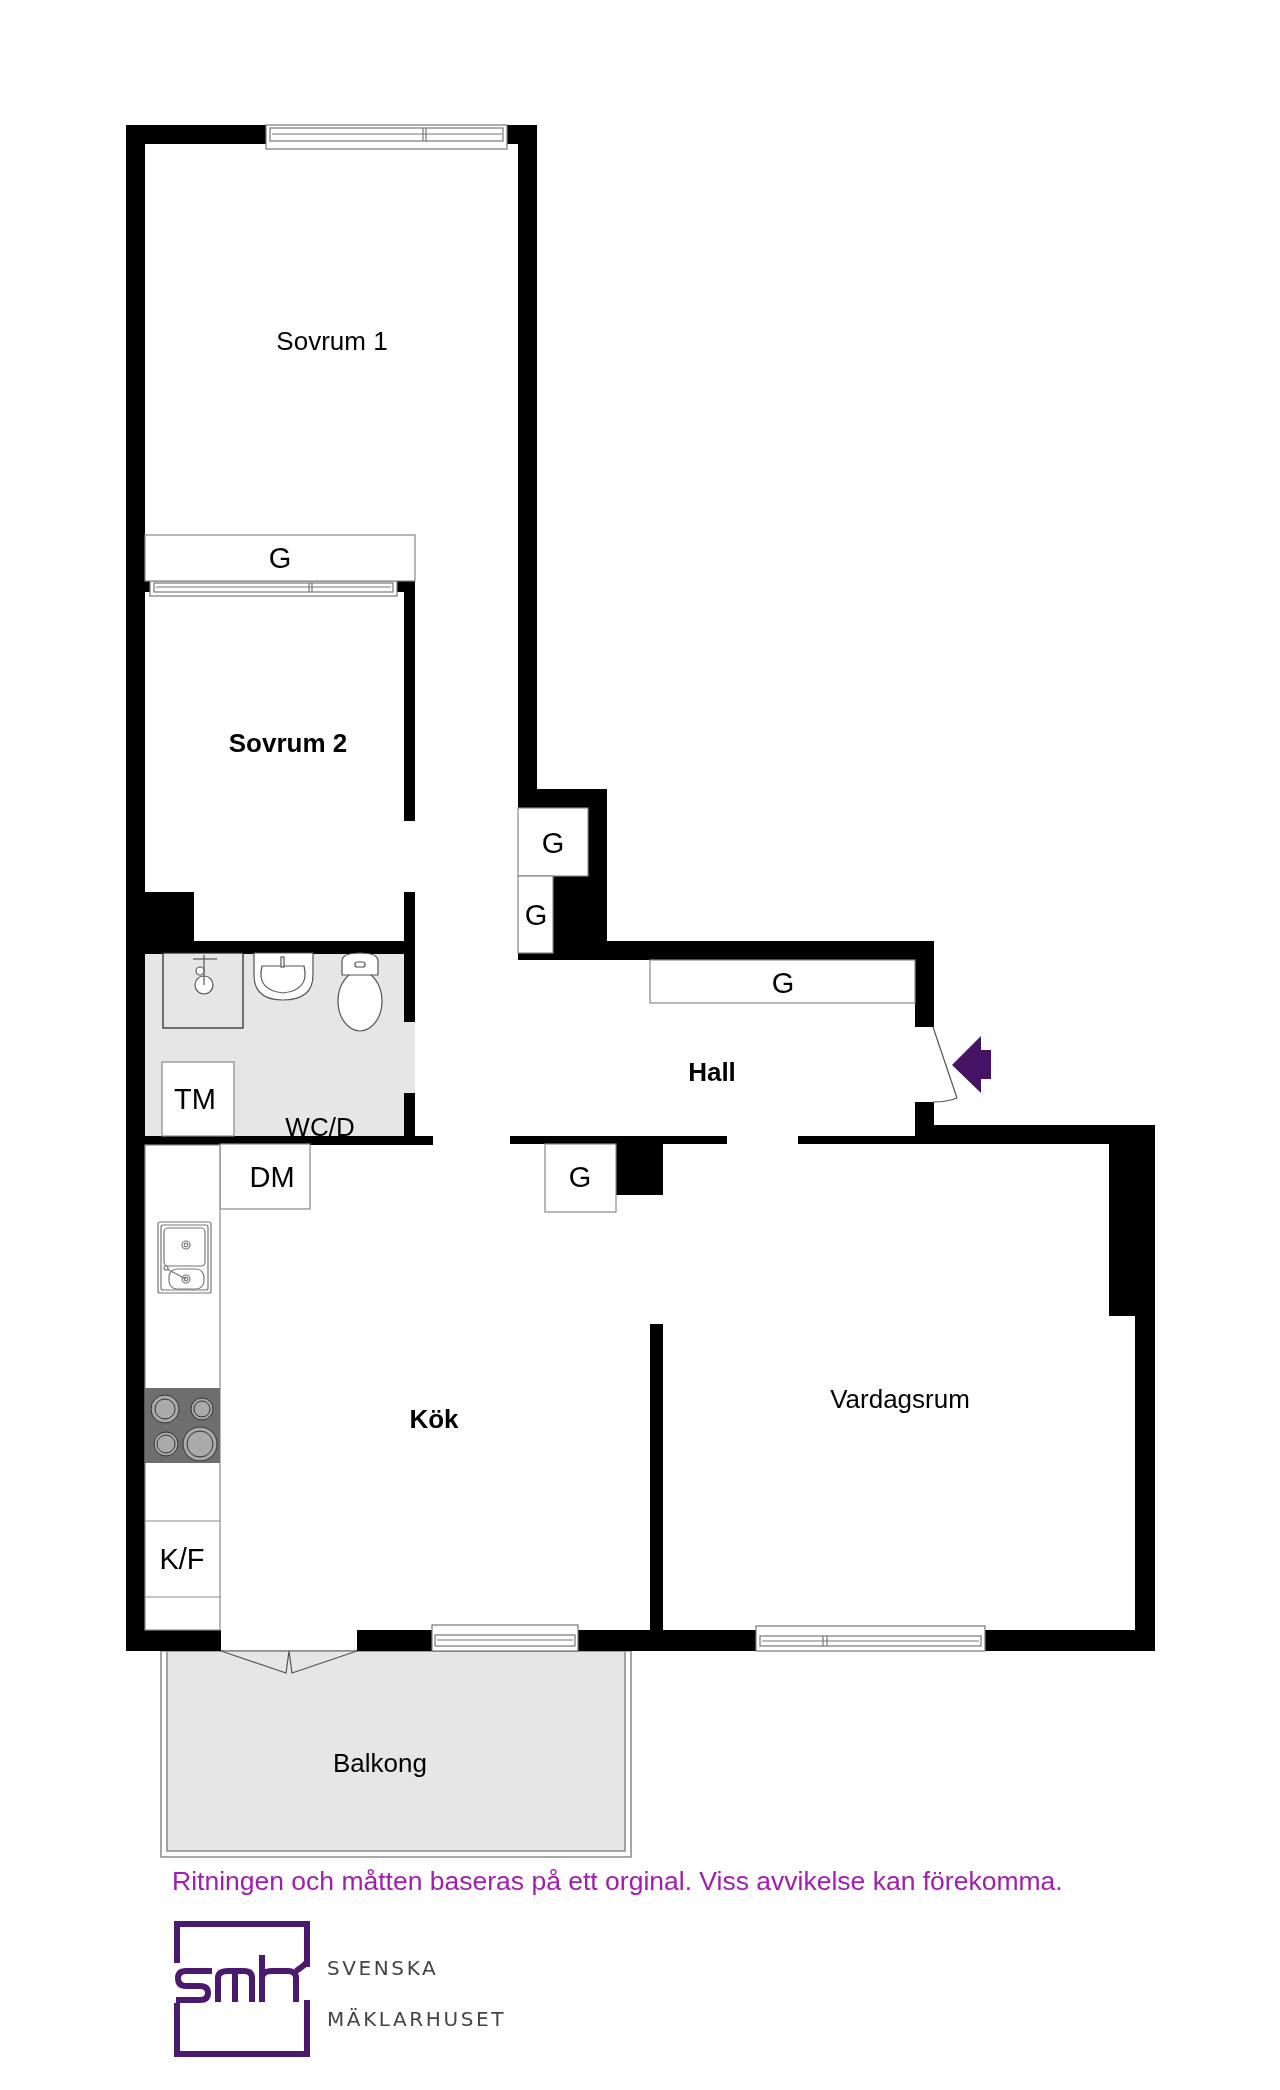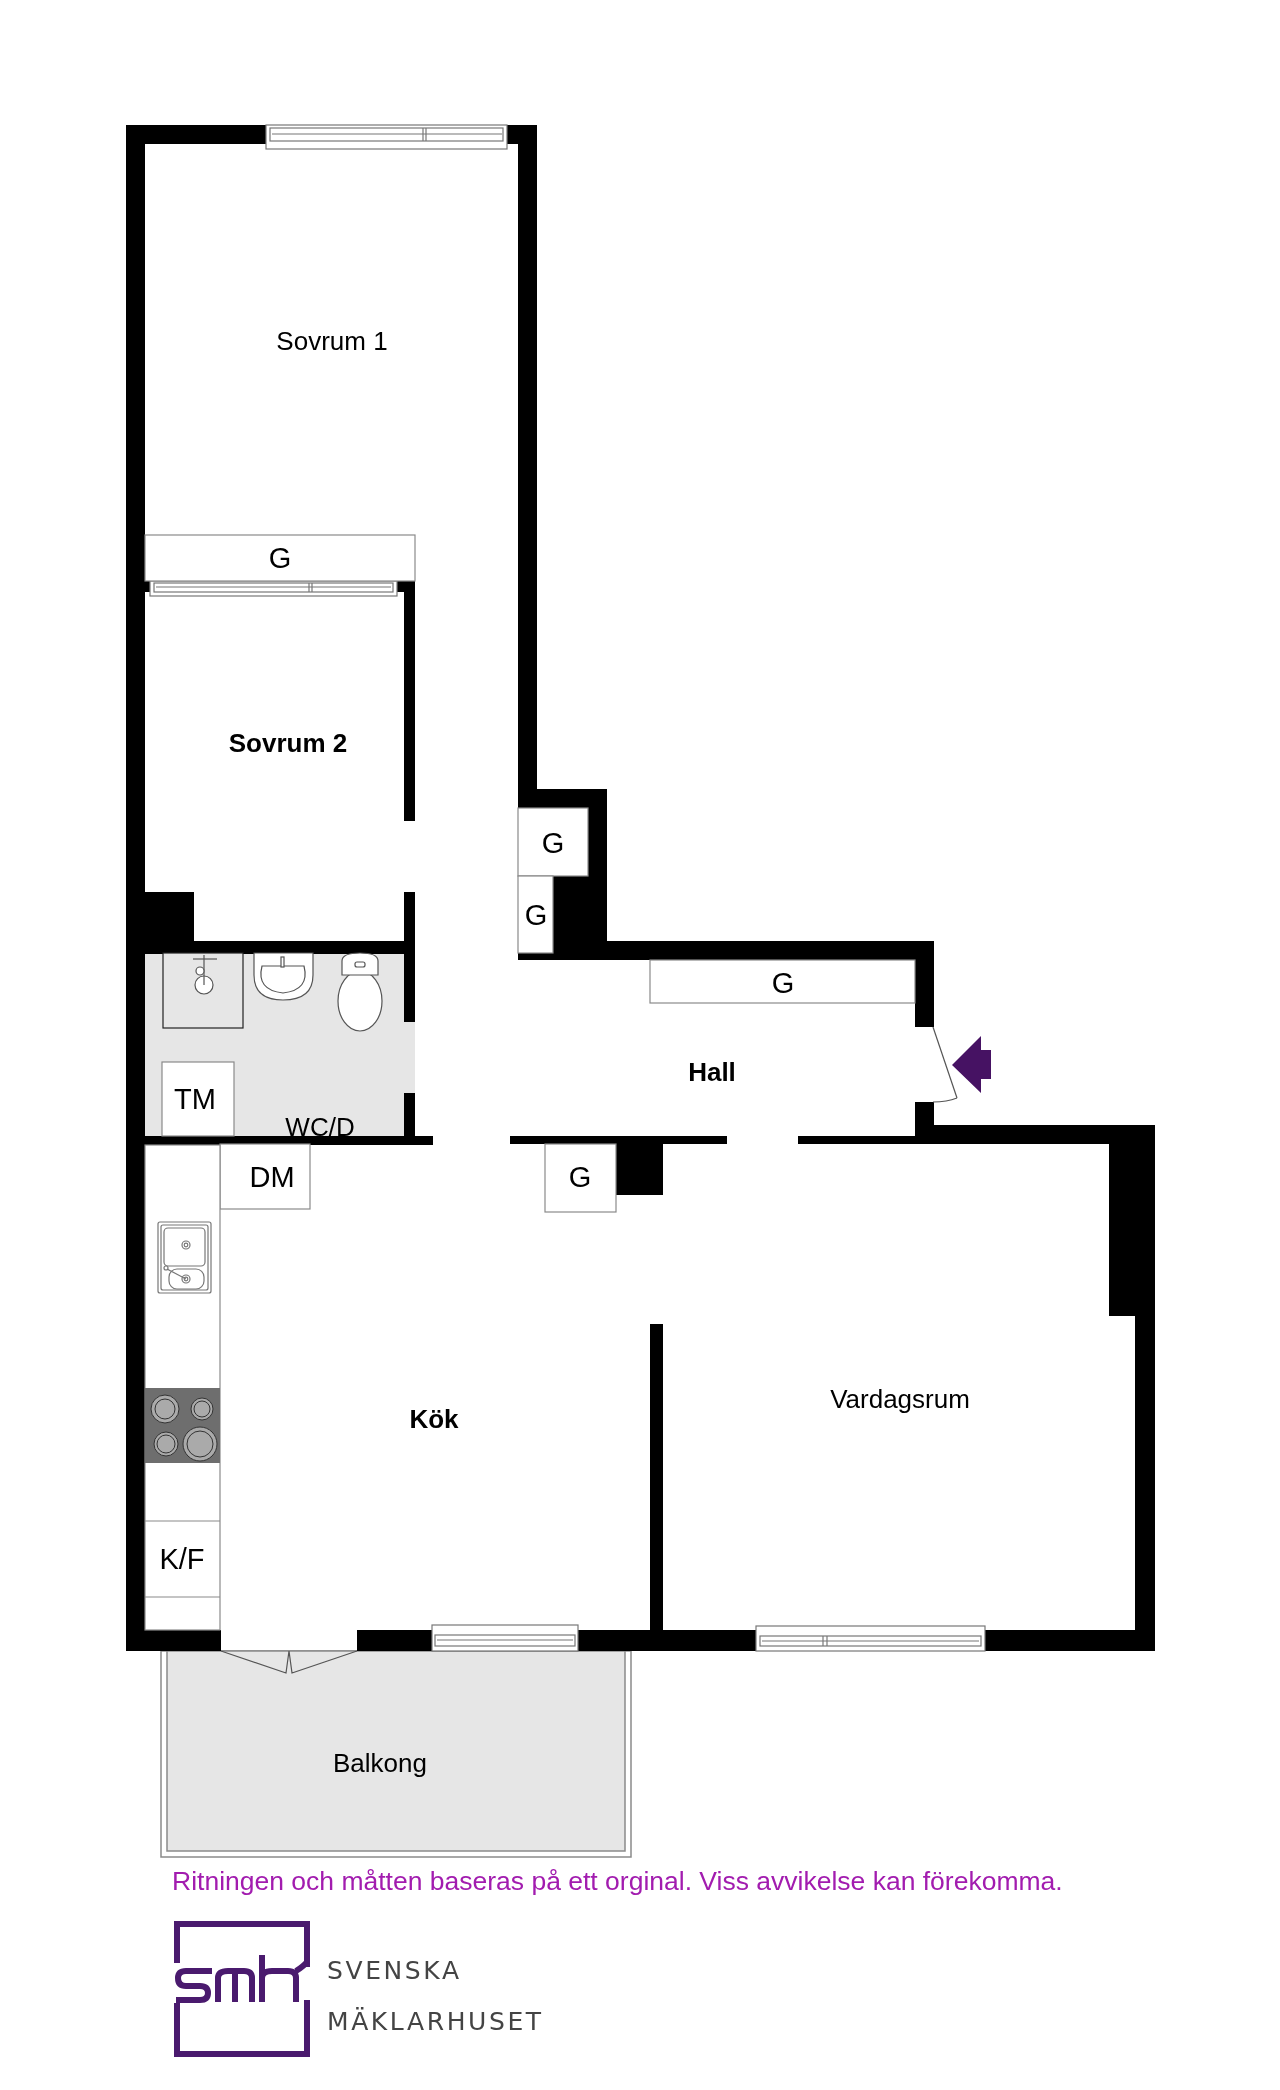--- a/index.html
+++ b/index.html
@@ -2,21 +2,21 @@
 <html><head>
 <meta charset="utf-8">
 <style>
   html, body { margin: 0; padding: 0; background: #ffffff; }
   body { width: 1280px; height: 2090px; position: relative; overflow: hidden; font-family: "Liberation Sans", sans-serif; }
   #plan { position: absolute; left: 0; top: 0; width: 1280px; height: 2090px; }
   .lbl { position: absolute; color: #000; font-family: "Liberation Sans", sans-serif; white-space: nowrap; transform: translate(-50%, -50%); line-height: 1; }
   .room-lbl { font-size: 26px; }
   .fix-lbl { font-size: 29px; }
   .disclaimer { position: absolute; left: 172px; top: 1866px; font-size: 26.5px; color: #a21caf; white-space: nowrap; font-family: "Liberation Sans", sans-serif; }
-  .brand { position: absolute; left: 327px; font-family: "DejaVu Sans", sans-serif; color: #444444; font-size: 25px; letter-spacing: 2.6px; white-space: nowrap; line-height: 1; }
+  .brand { position: absolute; left: 327px; font-family: "DejaVu Sans", sans-serif; color: #444444; font-size: 20px; letter-spacing: 2.6px; white-space: nowrap; line-height: 1; }
   .brand.l1 { top: 1958px; }
   .brand.l2 { top: 1985px; margin-top: 24px; }
 </style>
 </head>
 <body>
 
 <svg id="plan" xmlns="http://www.w3.org/2000/svg" width="1280" height="2090" viewBox="0 0 1280 2090">
 
   <rect x="161" y="1651" width="470" height="206" fill="#ffffff" stroke="#8a8a8a" stroke-width="1.5"></rect>
   <rect x="167" y="1651" width="458" height="200" fill="#e6e6e6" stroke="#8a8a8a" stroke-width="1.5"></rect>

